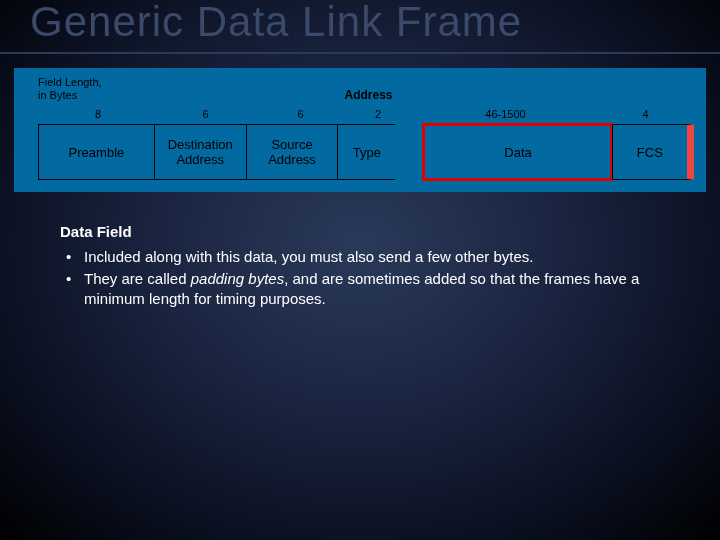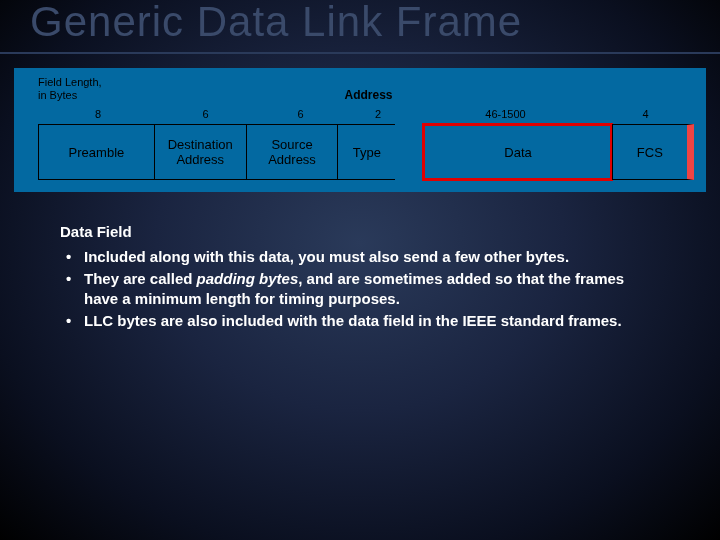--- a/index.html
+++ b/index.html
@@ -66,21 +66,21 @@
   .c5 { width: 85px; }
   .highlight { outline: 3px solid #e00000; outline-offset: -2px; margin-left: 28px; }
   .body-text {
     color: #fff;
     margin: 30px 60px 0 60px;
     font-size: 15px;
     line-height: 1.35;
   }
   .body-heading { font-weight: bold; margin-bottom: 4px; }
   .bullets { list-style: none; }
-  .bullets li { position: relative; padding-left: 24px; margin-bottom: 2px; font-weight: bold; }
+  .bullets li { position: relative; padding-left: 24px; margin-bottom: 2px; }
   .bullets li::before { content: "•"; position: absolute; left: 6px; }
   .italic { font-style: italic; }
 </style>
 </head>
 <body>
 
 <div class="title">
   <span>Generic Data Link Frame</span><br>
 </div>
 
@@ -105,15 +105,14 @@
     <div class="c4 highlight">Data</div>
     <div class="c5">FCS</div>
   </div>
 </div>
 
 <div class="body-text">
   <div class="body-heading">Data Field</div>
   <ul class="bullets">
     <li><span>Included along with this data, you must also send a few other bytes.</span></li>
     <li id="b1">They are called <span class="italic">padding bytes</span>, and are sometimes added so that the frames have a minimum length for timing purposes.</li>
-    <li><span>LLC bytes are also included with the data field in the IEEE standard frames.</span></li>
   </ul>
 </div>
 
 </body></html>

